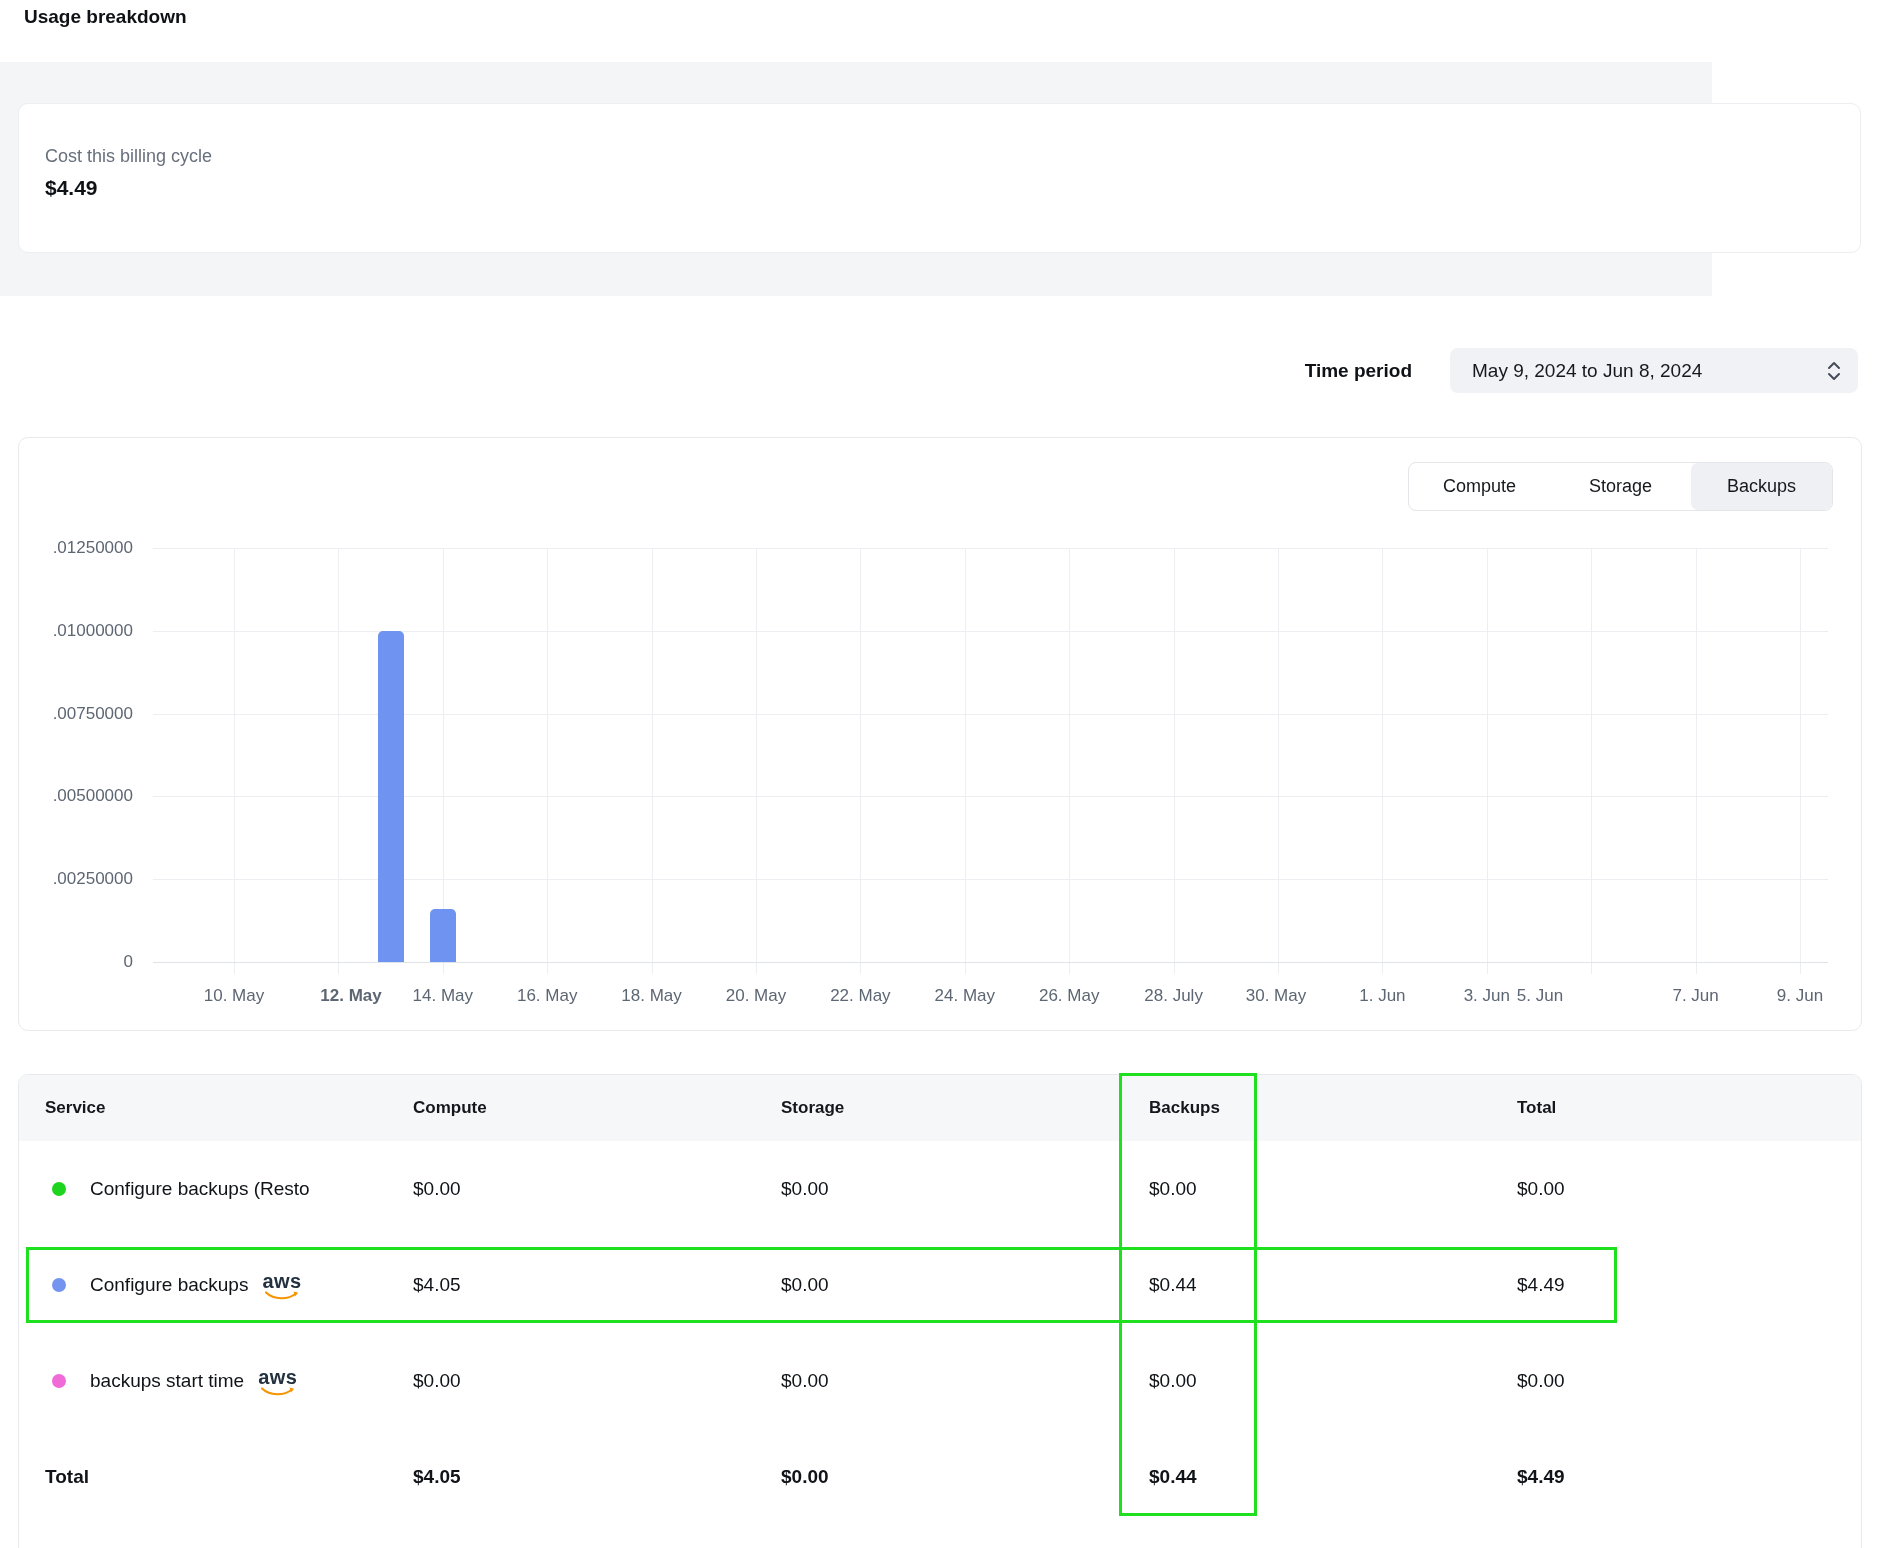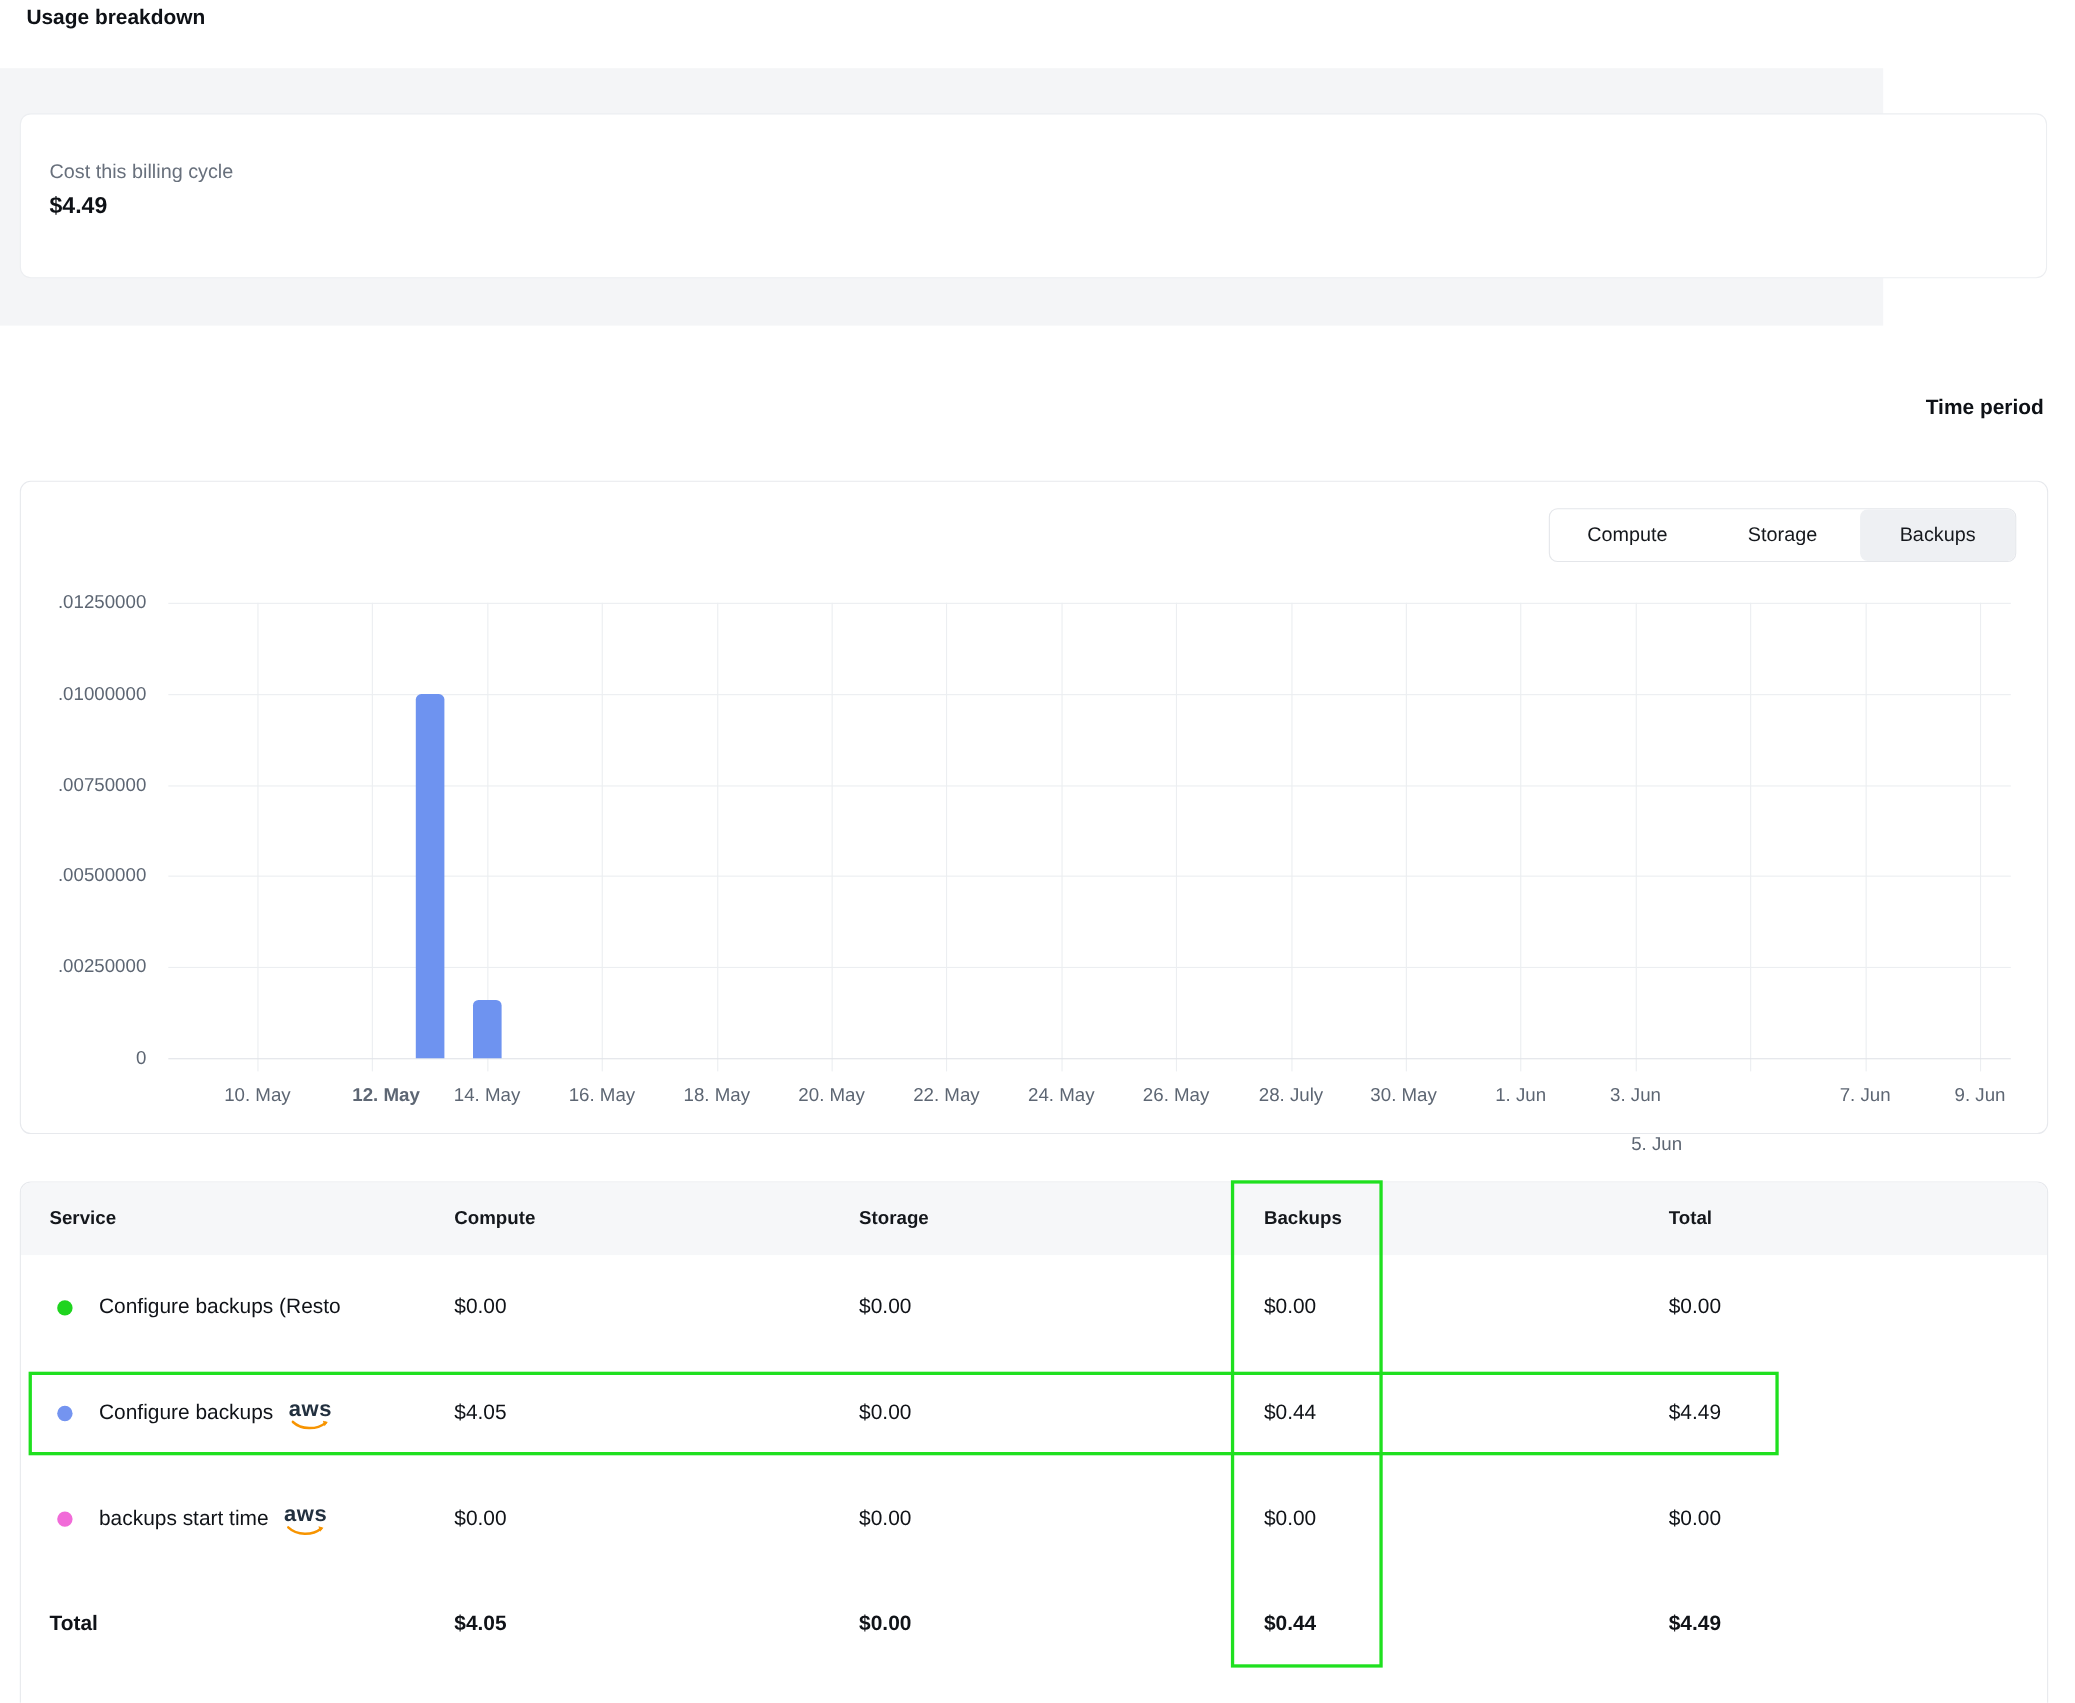--- a/index.html
+++ b/index.html
@@ -63,20 +63,27 @@
 
   <div class="gray-band">
     <div class="cost-card">
       <div class="cost-label">Cost this billing cycle</div>
       <div class="cost-value">$4.49</div>
     </div>
   </div>
 
   <div class="tp-row">
     <div class="tp-label">Time period</div>
+    <div class="tp-select" role="button">
+      <span>May 9, 2024 to Jun 8, 2024</span>
+      <svg width="16" height="22" viewBox="0 0 16 22" fill="none" stroke="#444c59" stroke-width="2" stroke-linecap="round" stroke-linejoin="round">
+        <polyline points="3,8 8,3 13,8"></polyline>
+        <polyline points="3,14 8,19 13,14"></polyline>
+      </svg>
+    </div>
   </div>
 
   <div class="chart-card">
     <div class="plot-area">
         <div class="vgrid" style="left: 215px;"></div>
         <div class="xlab" style="left: 215px;">10. May</div>
         <div class="vgrid" style="left: 319.4px;"></div>
         <div class="xlab" style="left: 332px; font-weight: bold;">12. May</div>
         <div class="vgrid" style="left: 423.8px;"></div>
         <div class="xlab" style="left: 423.8px;">14. May</div>
@@ -94,21 +101,21 @@
         <div class="xlab" style="left: 1050.2px;">26. May</div>
         <div class="vgrid" style="left: 1154.6px;"></div>
         <div class="xlab" style="left: 1154.6px;">28. July</div>
         <div class="vgrid" style="left: 1259px;"></div>
         <div class="xlab" style="left: 1257px;">30. May</div>
         <div class="vgrid" style="left: 1363.4px;"></div>
         <div class="xlab" style="left: 1363.4px;">1. Jun</div>
         <div class="vgrid" style="left: 1467.8px;"></div>
         <div class="xlab" style="left: 1467.8px;">3. Jun</div>
         <div class="vgrid" style="left: 1572.2px;"></div>
-        <div class="xlab" style="left: 1487px; margin-top: 44px;">5. Jun</div>
+        <div class="xlab" style="left: 1521px;">5. Jun</div>
         <div class="vgrid" style="left: 1676.6px;"></div>
         <div class="xlab" style="left: 1676.6px;">7. Jun</div>
         <div class="vgrid" style="left: 1781px;"></div>
         <div class="xlab" style="left: 1781px;">9. Jun</div>
         <div class="hgrid" style="top: 110px;"></div>
         <div class="ylab" style="top: 110px;">.01250000</div>
         <div class="hgrid" style="top: 192.8px;"></div>
         <div class="ylab" style="top: 192.8px;">.01000000</div>
         <div class="hgrid" style="top: 275.6px;"></div>
         <div class="ylab" style="top: 275.6px;">.00750000</div>

